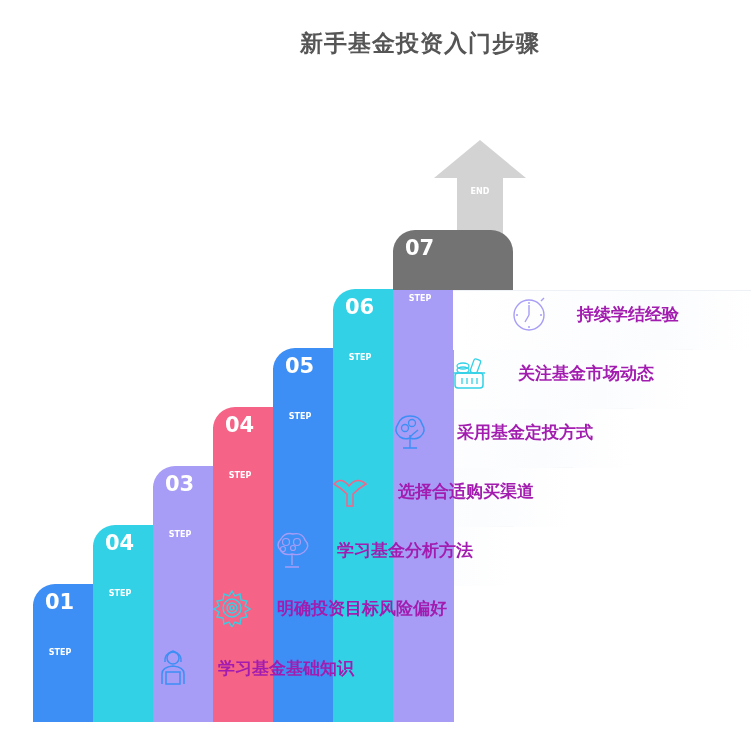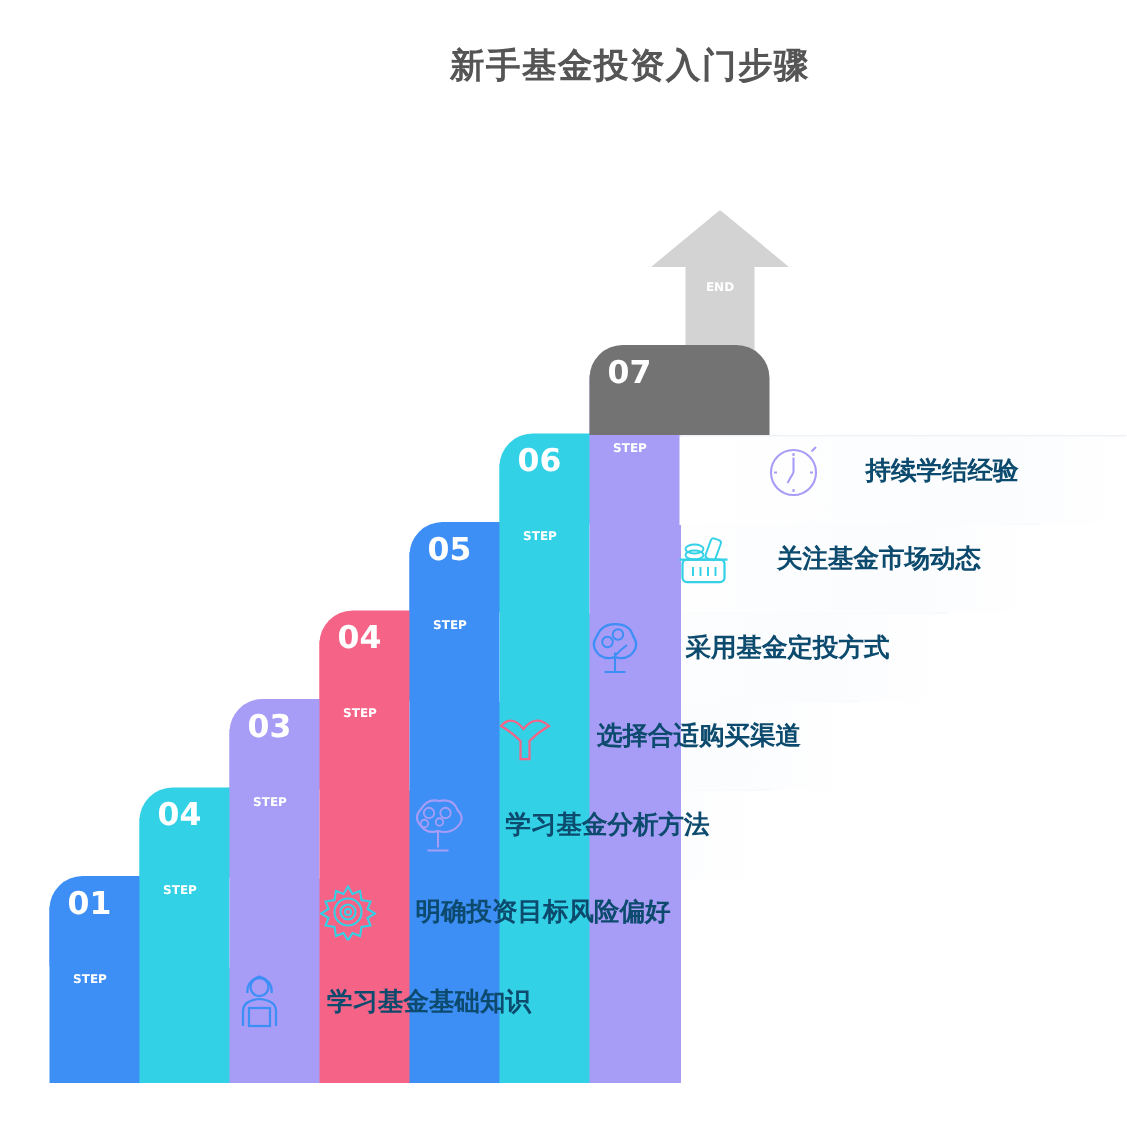--- a/index.html
+++ b/index.html
@@ -14,21 +14,21 @@
   .col { position: absolute; width: 61px; }
   .block { position: absolute; width: 120px; height: 60px; border-radius: 22px 22px 0 0; }
   .block .num { position: absolute; left: 12px; top: 6px; font-size: 21px; font-weight: bold;
                 color: #ffffff; line-height: 24px; }
   .block .step { position: absolute; left: 12px; top: 32px; width: 30px; text-align: center;
                  font-size: 8px; font-weight: bold; color: #ffffff; margin-top: 32px; }
   .panel { position: absolute; height: 59px; width: 300px;
            background: linear-gradient(90deg, #ffffff 0%, #fbfcfe 70%, rgba(255,255,255,0) 100%);
            border-top: 1px solid #eef1f6; }
   .icon { position: absolute; width: 38px; height: 38px; }
-  .label { position: absolute; font-size: 17px; font-weight: bold; color: #0c4a6e;
+  .label { position: absolute; font-size: 17px; font-weight: bold; color: #a21caf;
            line-height: 24px; white-space: nowrap; }
   .label.wrap { white-space: normal; width: 215px; }
 </style>
 </head>
 <body>
 
 <div class="title">新手基金投资入门步骤</div>
 
 <svg class="arrow" viewBox="0 0 92 120">
   <polygon points="46,0 92,38 69,38 69,120 23,120 23,38 0,38" fill="#d3d3d3"></polygon>

